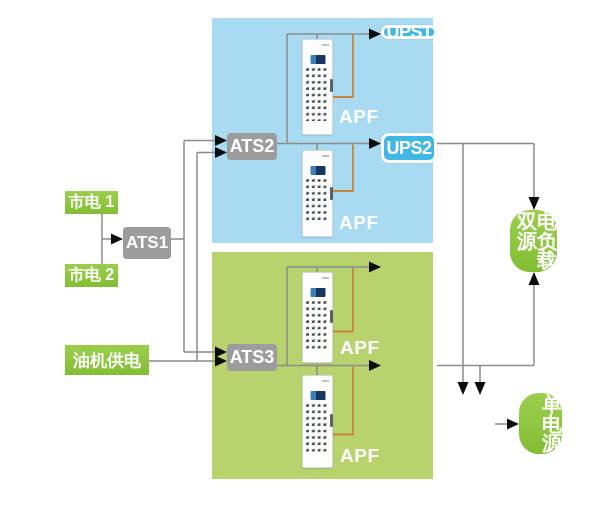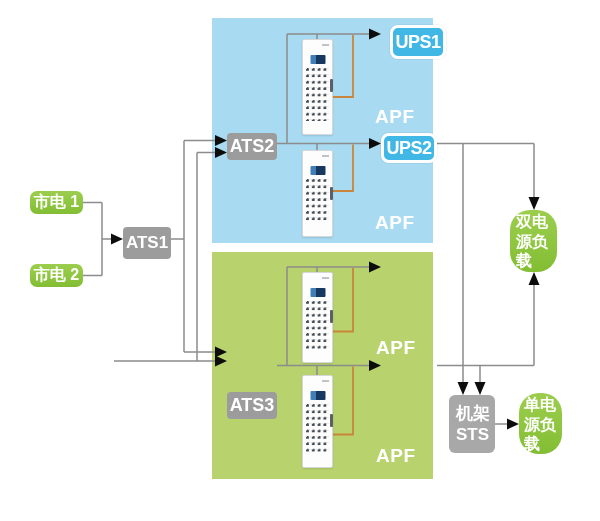--- a/index.html
+++ b/index.html
@@ -8,26 +8,26 @@
     font-family:"Liberation Sans","DejaVu Sans",sans-serif;
   }
   .region{position:absolute;}
   .region-blue{background:var(--region-blue);}
   .region-green{background:var(--region-green);}
   svg.wires{position:absolute;left:0;top:0;pointer-events:none;}
   .wire{stroke:var(--line-gray);stroke-width:1.5;fill:none;}
   .wire-orange{stroke:var(--line-orange);stroke-width:1.8;fill:none;}
   .ahead{fill:var(--arrow-black);}
   .node{position:absolute;color:#fff;font-weight:bold;display:flex;align-items:center;justify-content:center;box-sizing:border-box;}
-  .box-green{background:linear-gradient(180deg,#9ccd4d 0%,var(--box-green) 55%,#82bd33 100%);border-radius:7px;font-size:16px;}
+  .box-green{background:linear-gradient(180deg,#9ccd4d 0%,var(--box-green) 55%,#82bd33 100%);border-radius:0;font-size:16px;margin-left:35px;}
   .box-gray{background:var(--box-gray);border-radius:4px;font-size:18px;text-align:right;}
   .ups{background:var(--ups-blue);border:3px solid #ffffff;border-radius:8px;font-size:18px;letter-spacing:-0.5px;box-shadow:0 0 0 1px rgba(0,0,0,0.04);}
-  .load{background:linear-gradient(180deg,#9ccd4d 0%,var(--box-green) 55%,#82bd33 100%);border-radius:20px;font-size:16px;line-height:19.5px;display:block;}
+  .load{background:linear-gradient(180deg,#9ccd4d 0%,var(--box-green) 55%,#82bd33 100%);border-radius:20px;font-size:20px;line-height:19.5px;display:block;text-align:right;}
   .sts{background:var(--sts-gray);border-radius:6px;font-size:17px;line-height:21px;display:block;}
-  .apf-label{position:absolute;color:#fff;font-weight:bold;font-size:19px;letter-spacing:0.5px;margin-left:36px;}
+  .apf-label{position:absolute;color:#fff;font-weight:bold;font-size:19px;letter-spacing:0.5px;}
   .cabinet{position:absolute;background:#fdfdfd;border:1px solid #d5d7d9;border-radius:2px;box-sizing:border-box;box-shadow:0 1px 2px rgba(0,0,0,0.12);}
   .cab-logo{position:absolute;top:4px;right:3px;width:7px;height:2px;background:#bfc3c7;}
   .cab-screen{position:absolute;top:15px;left:50%;transform:translateX(-50%);width:15px;height:9px;border-radius:1px;
     background:linear-gradient(90deg,#3f7fb5 0 35%,#16375f 35%);}
   .cab-modules{position:absolute;left:3px;right:3px;top:28px;bottom:13px;
     background-image:
       radial-gradient(circle at 1.6px 1.6px,#454d54 1.3px,rgba(0,0,0,0) 1.6px),
       repeating-linear-gradient(180deg,rgba(0,0,0,0.07) 0 1px,rgba(0,0,0,0) 1px 6.4px);
     background-size:5.8px 6.4px,auto;}
   .cab-handle{position:absolute;right:-1px;top:42%;width:3px;height:13px;background:#5a6066;border-radius:1px;}
@@ -112,25 +112,25 @@
     <div class="cab-handle"></div>
   </div>
 
   <div class="apf-label" style="left:339px;top:106px;">APF</div>
   <div class="apf-label" style="left:339px;top:212px;">APF</div>
   <div class="apf-label" style="left:340px;top:337px;">APF</div>
   <div class="apf-label" style="left:340px;top:445px;">APF</div>
 
   <div class="node box-green" style="left:30px;top:191px;width:53px;height:23px;">市电 1</div>
   <div class="node box-green" style="left:30px;top:264px;width:53px;height:23px;">市电 2</div>
+  <div class="node box-green" style="left:30px;top:345px;width:84px;height:30px;font-size:17px;">油机供电</div>
 
   <div class="node box-gray" style="left:123px;top:227px;width:48px;height:32px;font-size:17px;">ATS1</div>
   <div class="node box-gray" style="left:227px;top:133px;width:50px;height:27px;">ATS2</div>
-  <div class="node box-gray" style="left:227px;top:344px;width:50px;height:27px;margin-top:48px;">ATS3</div>
+  <div class="node box-gray" style="left:227px;top:344px;width:50px;height:27px;">ATS3</div>
 
-  <div class="node ups" style="left:381px;top:25px;width:56px;height:34px;margin-left:9px;">UPS1</div>
+  <div class="node ups" style="left:381px;top:25px;width:56px;height:14px;">UPS1</div>
   <div class="node ups" style="left:381px;top:133px;width:56px;height:30px;">UPS2</div>
 
   <div class="node load" style="left:510px;top:210px;width:47px;height:62px;padding:2px 0 0 6px;">双电源负载</div>
-  <div class="node sts" style="left:449px;top:395px;width:46px;height:58px;padding:8px 0 0 7px;">机架STS</div>
   <div class="node load" style="left:519px;top:393px;width:43px;height:61px;padding:2px 0 1px 5px;">单电源负载</div>
 
 </div>
 
 </body></html>

